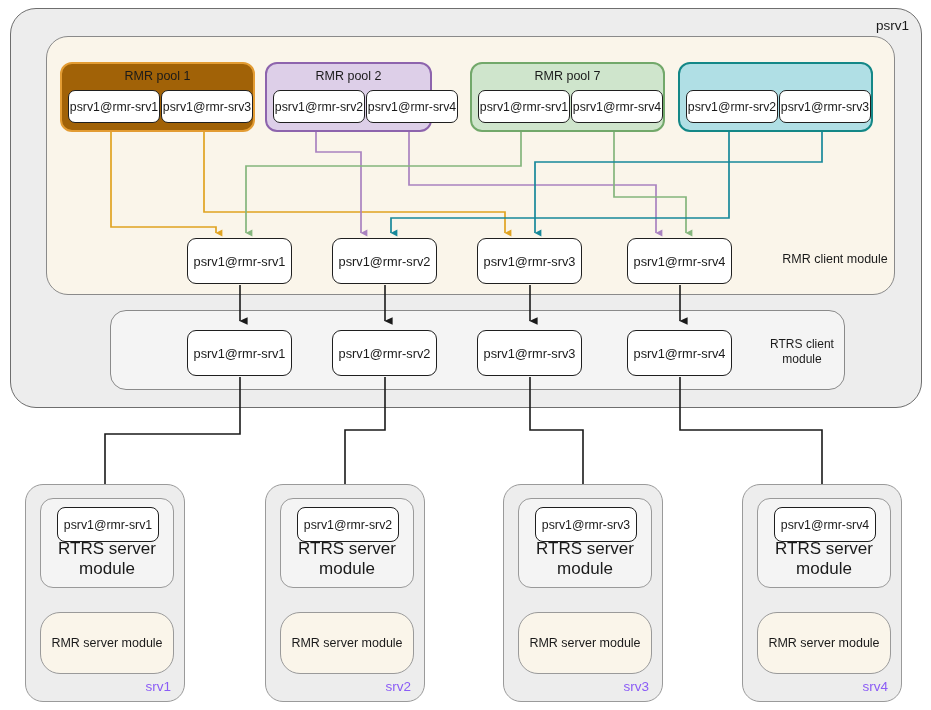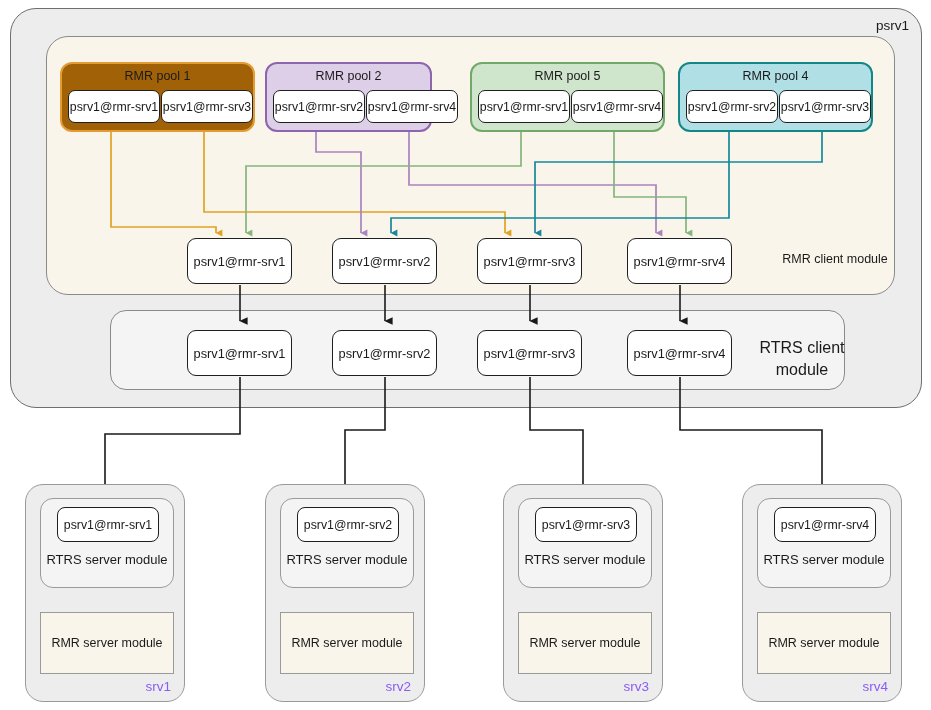--- a/index.html
+++ b/index.html
@@ -25,22 +25,22 @@
     left:780px;top:252px;width:110px;font-size:12.5px;color:#1a1a1a;
     line-height:15px;text-align:center;
   }
 
   
   .rtrs-client{
     left:110px;top:310px;width:735px;height:80px;
     background:#f4f4f4;border:1px solid #8a8a8a;border-radius:16px;
   }
   .rtrs-client-label{
-    left:757px;top:337px;width:90px;font-size:16px;color:#1a1a1a;
-    line-height:22px;text-align:center;
+    left:757px;top:337px;width:90px;font-size:12px;color:#1a1a1a;
+    line-height:15px;text-align:center;
   }
 
   
   .pool{border-width:2px;border-style:solid;border-radius:12px;top:62px;height:70px;}
   .pool-title{position:absolute;left:0;right:0;top:5px;font-size:12.5px;color:#1a1a1a;text-align:center;}
   .pool-node{
     position:absolute;top:26px;height:31px;
     background:#ffffff;border:1.4px solid #1f1f1f;border-radius:7px;
     font-size:12.3px;color:#1a1a1a;
     display:flex;align-items:center;justify-content:center;white-space:nowrap;
@@ -57,31 +57,31 @@
   .srv-card{
     top:484px;width:160px;height:218px;
     background:#ededed;border:1px solid #9a9a9a;border-radius:18px;
   }
   .srv-label{position:absolute;right:13px;bottom:7px;font-size:13.5px;color:#8b5cf6;}
   .rtrs-server{
     position:absolute;left:14px;top:13px;width:132px;height:88px;
     background:#f4f4f4;border:1px solid #9a9a9a;border-radius:13px;
   }
   .rtrs-server-label{
-    position:absolute;left:0;right:0;bottom:20px;font-size:13px;color:#1a1a1a;text-align:center;
+    position:absolute;left:0;right:0;bottom:8px;font-size:17px;color:#1a1a1a;text-align:center;
   }
   .srv-node{
     position:absolute;left:16px;top:8px;width:100px;height:33px;
     background:#ffffff;border:1.3px solid #1f1f1f;border-radius:8px;
     font-size:12.3px;color:#1a1a1a;
     display:flex;align-items:center;justify-content:center;white-space:nowrap;
   }
   .rmr-server{
     position:absolute;left:14px;top:127px;width:132px;height:60px;
-    background:#faf5ea;border:1px solid #9a9a9a;border-radius:0;
+    background:#faf5ea;border:1px solid #9a9a9a;border-radius:20px;
     font-size:12.5px;color:#1a1a1a;
     display:flex;align-items:center;justify-content:center;text-align:center;
   }
 
   svg.layer{position:absolute;left:0;top:0;width:931px;height:710px;pointer-events:none;}
   svg.layer.below{z-index:1;}
   .abs.z2{z-index:2;}
 </style>
 </head>
 <body>
@@ -163,27 +163,26 @@
     <div class="pool-node" style="left:99px;width:90px;">psrv1@rmr-srv3</div>
   </div>
 
   <div class="abs pool z2" style="left:265px;width:167px;background:#ddcfe8;border-color:#8d64ad;">
     <div class="pool-title">RMR pool 2</div>
     <div class="pool-node" style="left:6px;width:90px;">psrv1@rmr-srv2</div>
     <div class="pool-node" style="left:99px;width:90px;">psrv1@rmr-srv4</div>
   </div>
 
   <div class="abs pool z2" style="left:470px;width:195px;background:#cfe5cc;border-color:#72a86a;">
-    <div class="pool-title">RMR pool 5</div>
+    <div class="pool-title">RMR pool 7</div>
     <div class="pool-node" style="left:6px;width:90px;">psrv1@rmr-srv1</div>
     <div class="pool-node" style="left:99px;width:90px;">psrv1@rmr-srv4</div>
   </div>
 
   <div class="abs pool z2" style="left:678px;width:195px;background:#b0dfe5;border-color:#138787;">
-    <div class="pool-title">RMR pool 4</div>
     <div class="pool-node" style="left:6px;width:90px;">psrv1@rmr-srv2</div>
     <div class="pool-node" style="left:99px;width:90px;">psrv1@rmr-srv3</div>
   </div>
 
   <div class="abs node z2" style="left:187px;top:238px;">psrv1@rmr-srv1</div>
   <div class="abs node z2" style="left:332px;top:238px;">psrv1@rmr-srv2</div>
   <div class="abs node z2" style="left:477px;top:238px;">psrv1@rmr-srv3</div>
   <div class="abs node z2" style="left:627px;top:238px;">psrv1@rmr-srv4</div>
 
   <div class="abs node z2" style="left:187px;top:330px;">psrv1@rmr-srv1</div>

